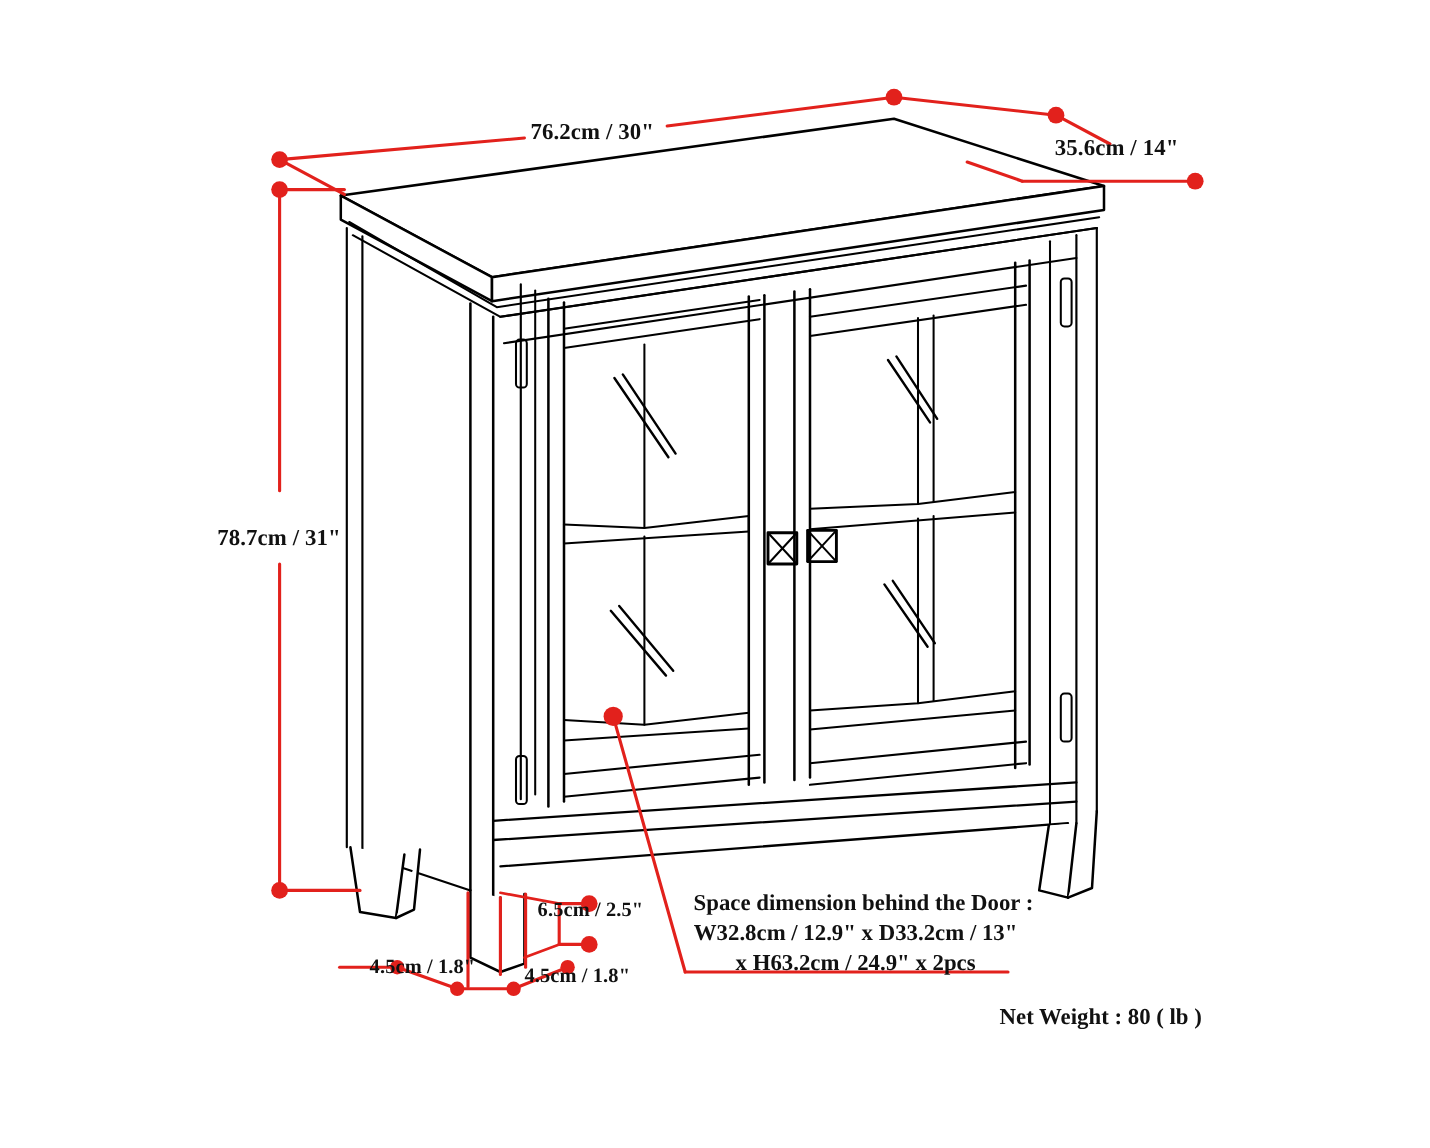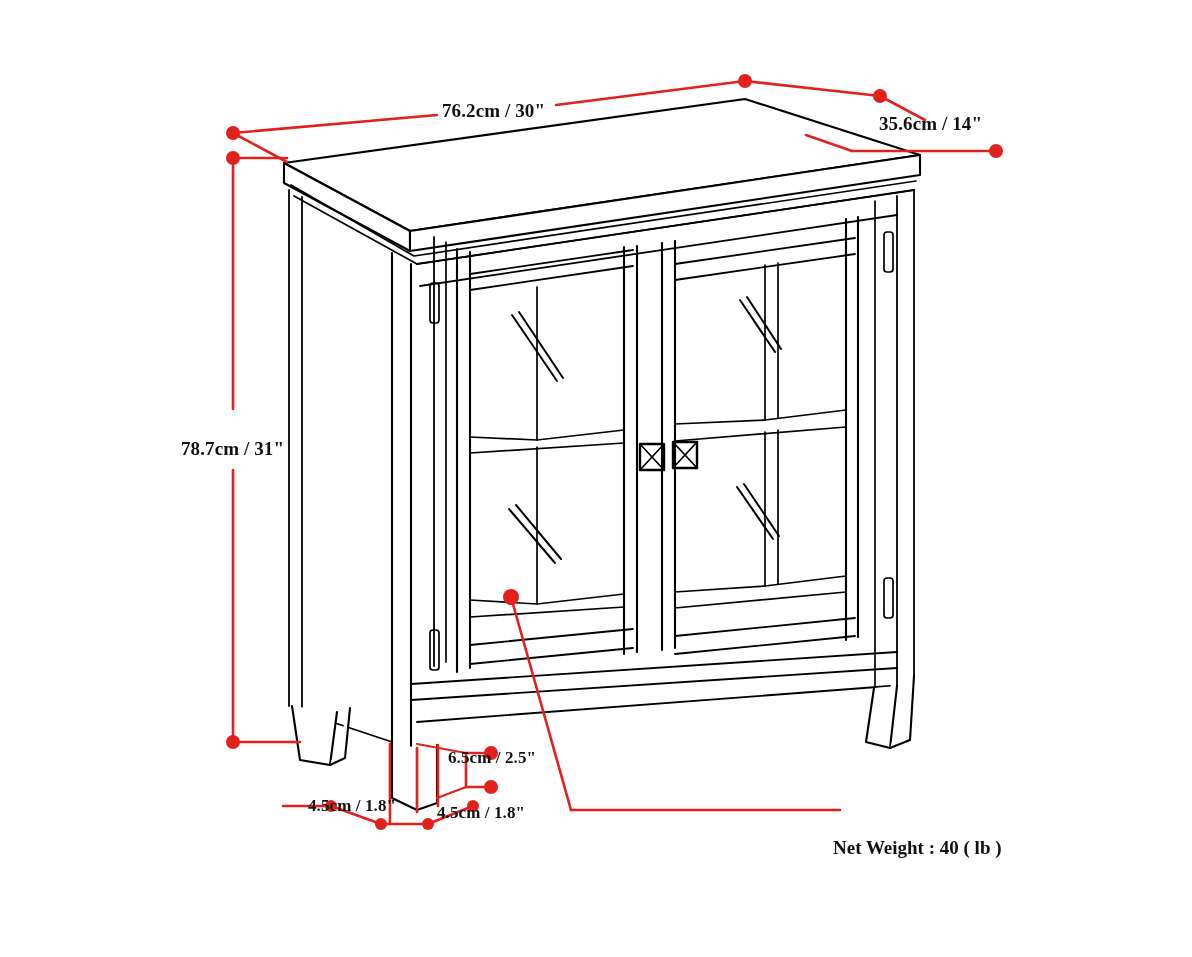--- a/index.html
+++ b/index.html
@@ -272,16 +272,21 @@
   <div class="dim-label dim-main" style="left:879px; top:113px;">35.6cm / 14"</div>
 
   <div class="dim-label dim-main" style="left:181px; top:438px;">78.7cm / 31"</div>
 
   <div class="dim-label dim-small" style="left:448px; top:748px;">6.5cm / 2.5"</div>
 
   <div class="dim-label dim-small" style="left:308px; top:796px;">4.5cm / 1.8"</div>
 
   <div class="dim-label dim-small" style="left:437px; top:803px;">4.5cm / 1.8"</div>
 
-
-  <div class="weight-label" style="left:833px; top:837px;">Net Weight : 40 ( lb )</div>
+  <div class="note-block" style="left:578px; top:740px; width:270px;">
+    <div>Space dimension behind the Door :</div>
+    <div>W32.8cm / 12.9" x D33.2cm / 13"</div>
+    <div>x H63.2cm / 24.9" x 2pcs</div>
+  </div>
+
+  <div class="weight-label" style="left:833px; top:837px;">Net Weight : 80 ( lb )</div>
 
 </div>
 
 </body></html>

